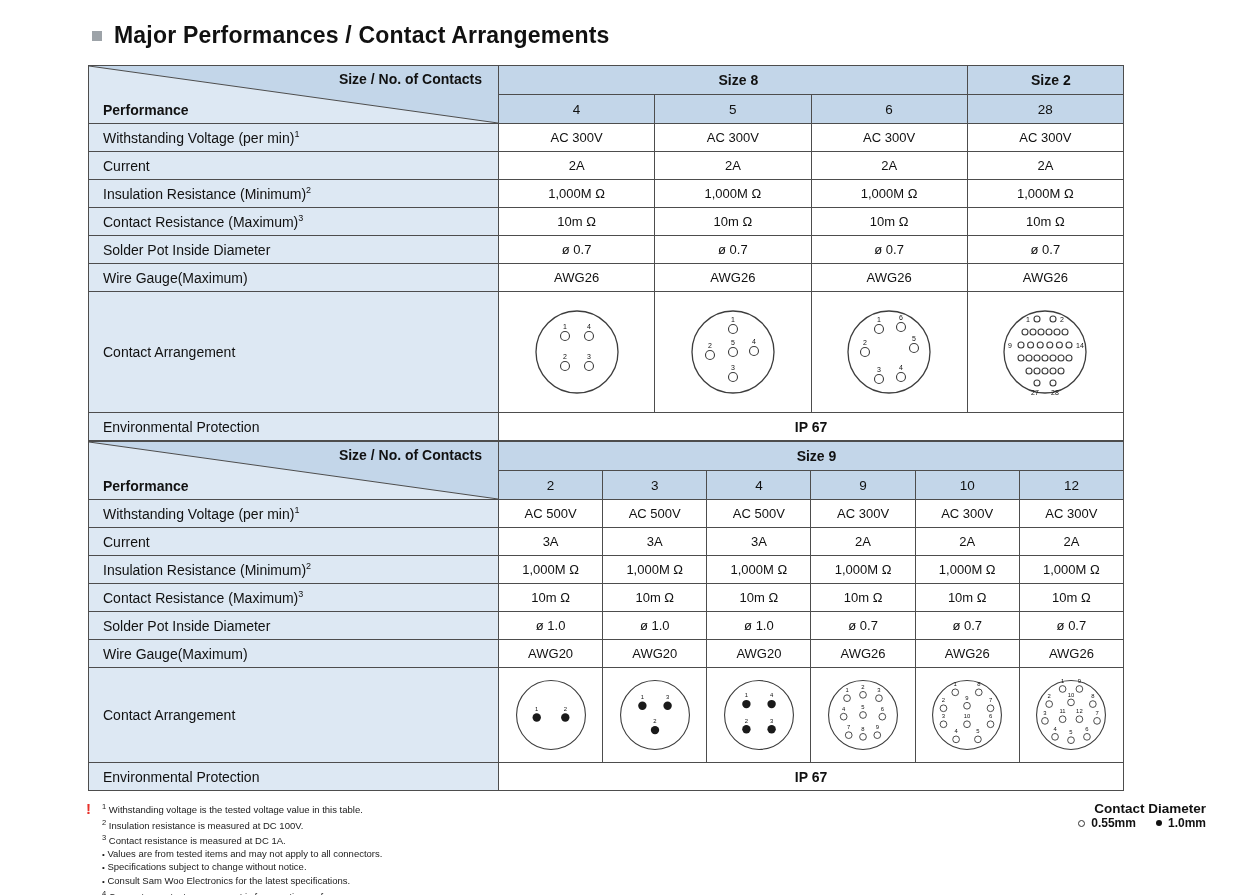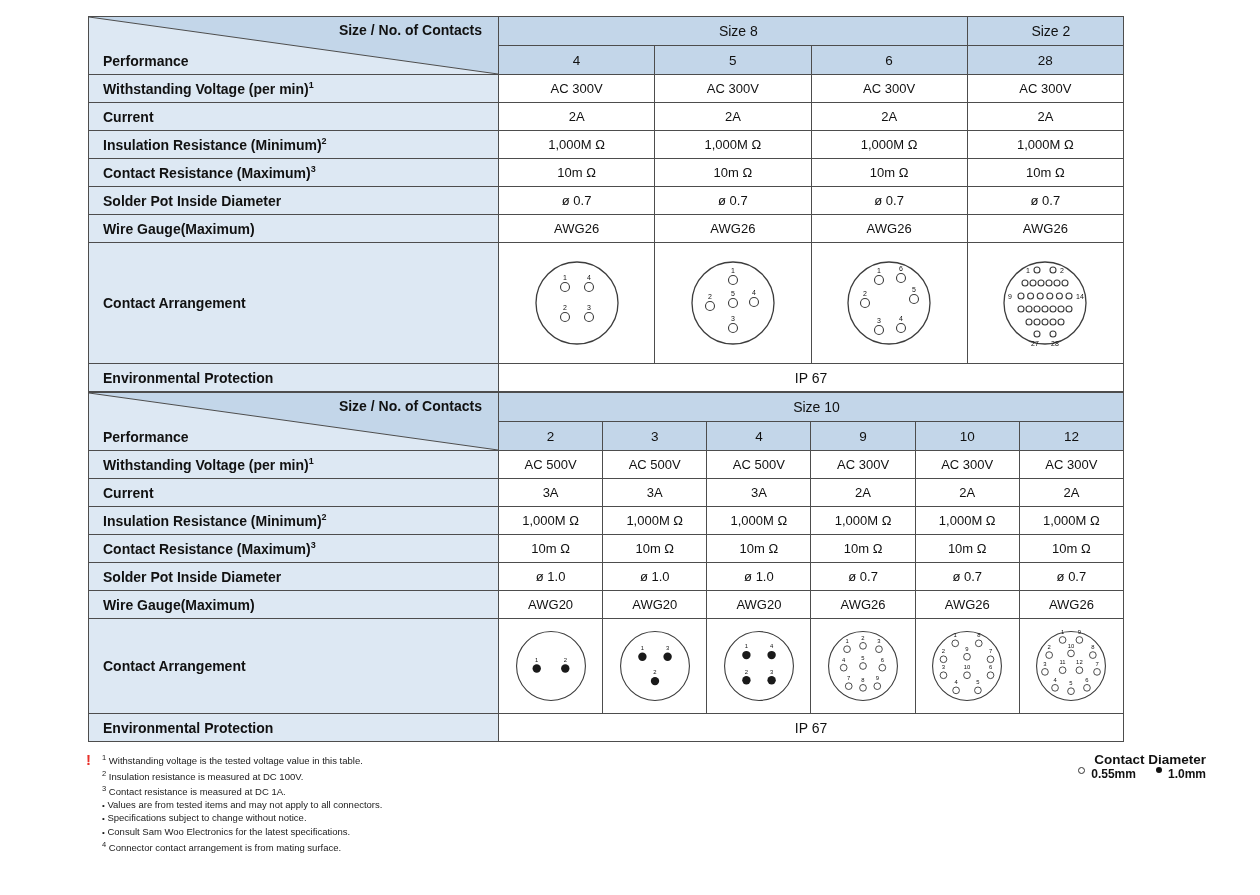--- a/index.html
+++ b/index.html
@@ -4,48 +4,52 @@
 <style>
   html,body{margin:0;padding:0;width:1260px;height:895px;background:#fff;overflow:hidden;
     font-family:"Liberation Sans",sans-serif;color:#111;}
   .page{padding:16px 52px 0 88px;}
   .title-row{display:flex;align-items:center;margin:6px 0 16px 4px;}
   .title-bullet{width:10px;height:10px;background:#9da3a8;margin-right:12px;flex:0 0 auto;}
   .page-title{font-size:23px;font-weight:bold;letter-spacing:0.2px;}
   table.spec{border-collapse:collapse;table-layout:fixed;width:1036px;}
   table.spec td{border:1px solid #4d4d4d;overflow:hidden;}
   td.hdr-cell{background:#c3d6e9;text-align:center;height:26px;font-size:13.5px;}
-  td.hdr-cell.group{font-weight:normal;font-size:14px;padding-left:12px;}
-  td.lbl{background:#dde8f3;font-weight:bold;font-size:14px;padding-left:14px;height:25px;}
+  td.hdr-cell.group{font-weight:bold;font-size:14px;padding-left:12px;}
+  td.lbl{background:#dde8f3;font-weight:normal;font-size:14px;padding-left:14px;height:25px;}
   td.val{background:#fff;text-align:center;font-size:13px;height:25px;}
-  td.val.env{font-weight:normal;font-size:14px;}
+  td.val.env{font-weight:bold;font-size:14px;}
   td.arr{vertical-align:middle;text-align:center;}
   td.arr svg{display:block;margin:0 auto;}
   td.corner{position:relative;padding:0;background:#dde8f3;}
   .corner-bg{position:absolute;left:0;top:0;width:100%;height:100%;}
   .corner-top{position:absolute;top:5px;right:16px;font-weight:bold;font-size:14px;}
   .corner-bottom{position:absolute;bottom:5px;left:14px;font-weight:bold;font-size:14px;}
   sup{font-size:9px;}
   .footer{width:1120px;display:flex;justify-content:space-between;margin-top:10px;}
   .footnotes{position:relative;padding-left:14px;font-size:9.5px;line-height:12.5px;color:#1a1a1a;}
   .excl{position:absolute;left:-2px;top:1px;color:#e8312a;font-weight:bold;font-size:15px;line-height:13px;}
   .fn-line sup{font-size:7.5px;}
   .fn-line .bullet{font-size:8px;}
   .legend{text-align:right;padding-right:2px;}
   .legend-title{font-weight:bold;font-size:13.5px;}
-  .legend-items{font-size:12px;font-weight:bold;display:flex;align-items:flex-start;justify-content:flex-end;gap:6px;}
+  .legend-items{font-size:12px;font-weight:bold;display:flex;align-items:center;justify-content:flex-end;gap:6px;}
   .sym{display:inline-block;border-radius:50%;}
   .sym.hollow{width:5px;height:5px;border:1px solid #333;background:#fff;}
   .sym.filled{width:6px;height:6px;background:#111;}
   .legend-gap{width:8px;display:inline-block;}
 </style>
 </head>
 <body>
 
 <div class="page">
+  <div class="title-row">
+    <span class="title-bullet"></span>
+    <span class="page-title">Major Performances / Contact Arrangements</span>
+  </div>
 
   <div>
       <table class="spec">
         <colgroup>
           <col style="width:410px">
           <col>
           <col>
           <col>
           <col>
         </colgroup>
@@ -220,21 +224,21 @@
           <tr>
             <td class="corner" rowspan="2">
     <svg class="corner-bg" viewBox="0 0 100 100" preserveAspectRatio="none">
       <polygon points="0,0 100,0 100,100" fill="#c3d6e9"></polygon>
       <polygon points="0,0 100,100 0,100" fill="#dde8f3"></polygon>
       <line x1="0" y1="0" x2="100" y2="100" stroke="#4d4d4d" stroke-width="1" vector-effect="non-scaling-stroke"></line>
     </svg>
     <span class="corner-top">Size / No. of Contacts</span>
     <span class="corner-bottom">Performance</span>
   </td>
-            <td class="hdr-cell group" colspan="6">Size 10</td>
+            <td class="hdr-cell group" colspan="6">Size 9</td>
           </tr>
           <tr>
             <td class="hdr-cell">2</td>
             <td class="hdr-cell">3</td>
             <td class="hdr-cell">4</td>
             <td class="hdr-cell">9</td>
             <td class="hdr-cell">10</td>
             <td class="hdr-cell">12</td>
           </tr>
           <tr>

